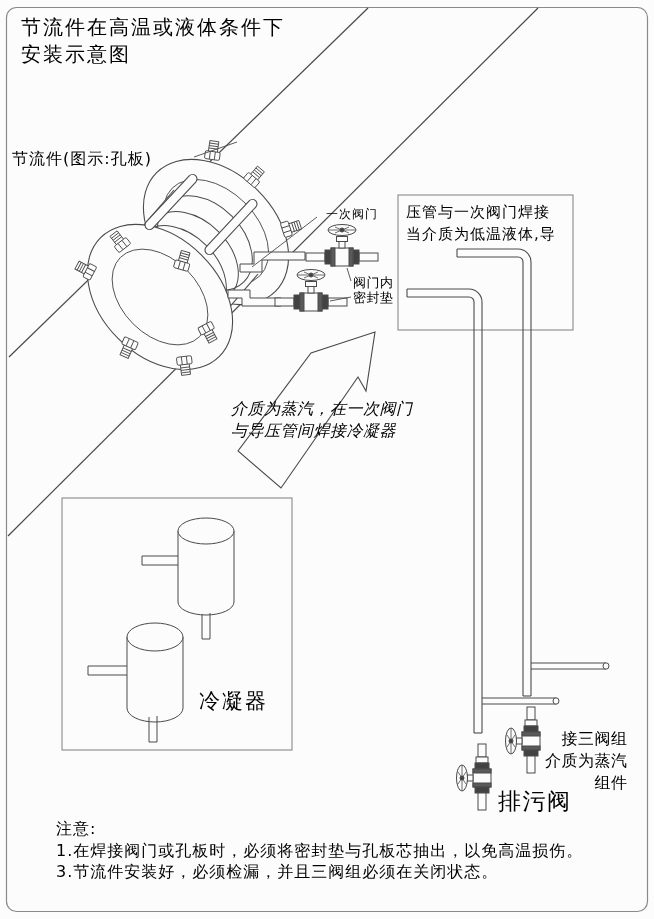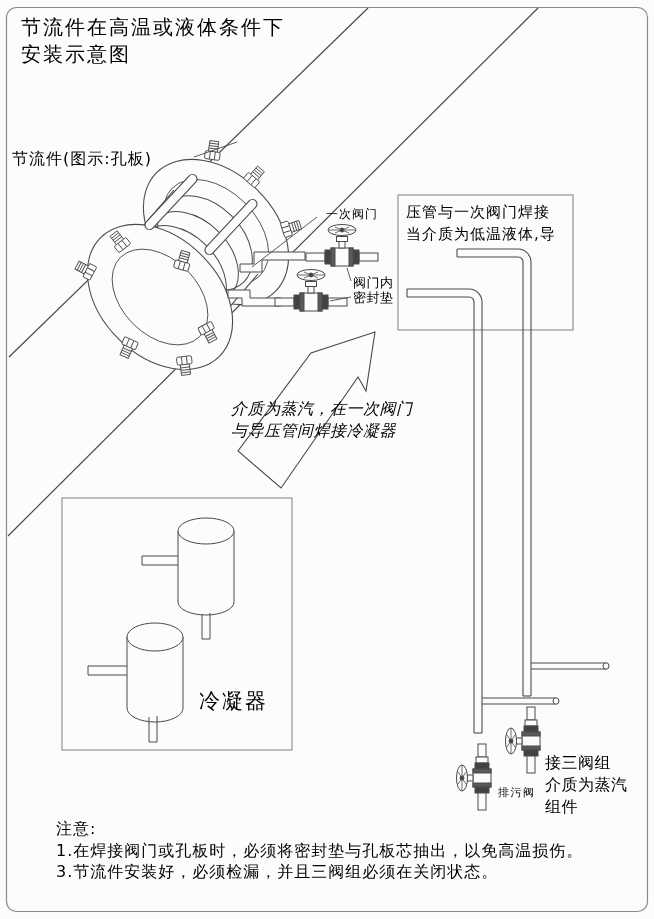--- a/index.html
+++ b/index.html
@@ -10,22 +10,22 @@
   .canvas svg{position:absolute;left:0;top:0;}
   .lbl{position:absolute;white-space:nowrap;line-height:1.35;}
   .title{left:21px;top:14px;font-size:20px;letter-spacing:2px;line-height:27px;font-weight:500;}
   .throttle{left:12px;top:148px;font-size:16px;letter-spacing:1px;}
   .pvalve{left:326px;top:206px;font-size:12px;letter-spacing:1px;}
   .seal{left:353px;top:275px;font-size:13px;line-height:15px;letter-spacing:.5px;}
   .lowtemp{left:406px;top:202px;font-size:15px;line-height:21.5px;letter-spacing:1px;}
   .steam{left:231px;top:398px;font-size:16px;line-height:22px;letter-spacing:.5px;font-style:italic;}
   .impulse{left:532px;top:485px;font-size:16px;line-height:21px;letter-spacing:1px;}
   .condenser{left:199px;top:687px;font-size:21px;letter-spacing:2px;}
-  .manifold{left:545px;top:752px;font-size:16px;line-height:22px;letter-spacing:.5px;}
-  .drain{left:498px;top:786px;font-size:11px;letter-spacing:1.5px;}
+  .manifold{left:545px;top:728px;font-size:16px;line-height:22px;letter-spacing:.5px;text-align:right;}
+  .drain{left:498px;top:786px;font-size:23px;letter-spacing:1.5px;}
   .notes{left:56px;top:818px;font-size:16px;line-height:21.5px;letter-spacing:1px;}
   .notes div{white-space:nowrap;}
 </style>
 </head>
 <body>
 
 <div class="canvas">
 
 <svg width="654" height="919" viewBox="0 0 654 919">
   <defs>

